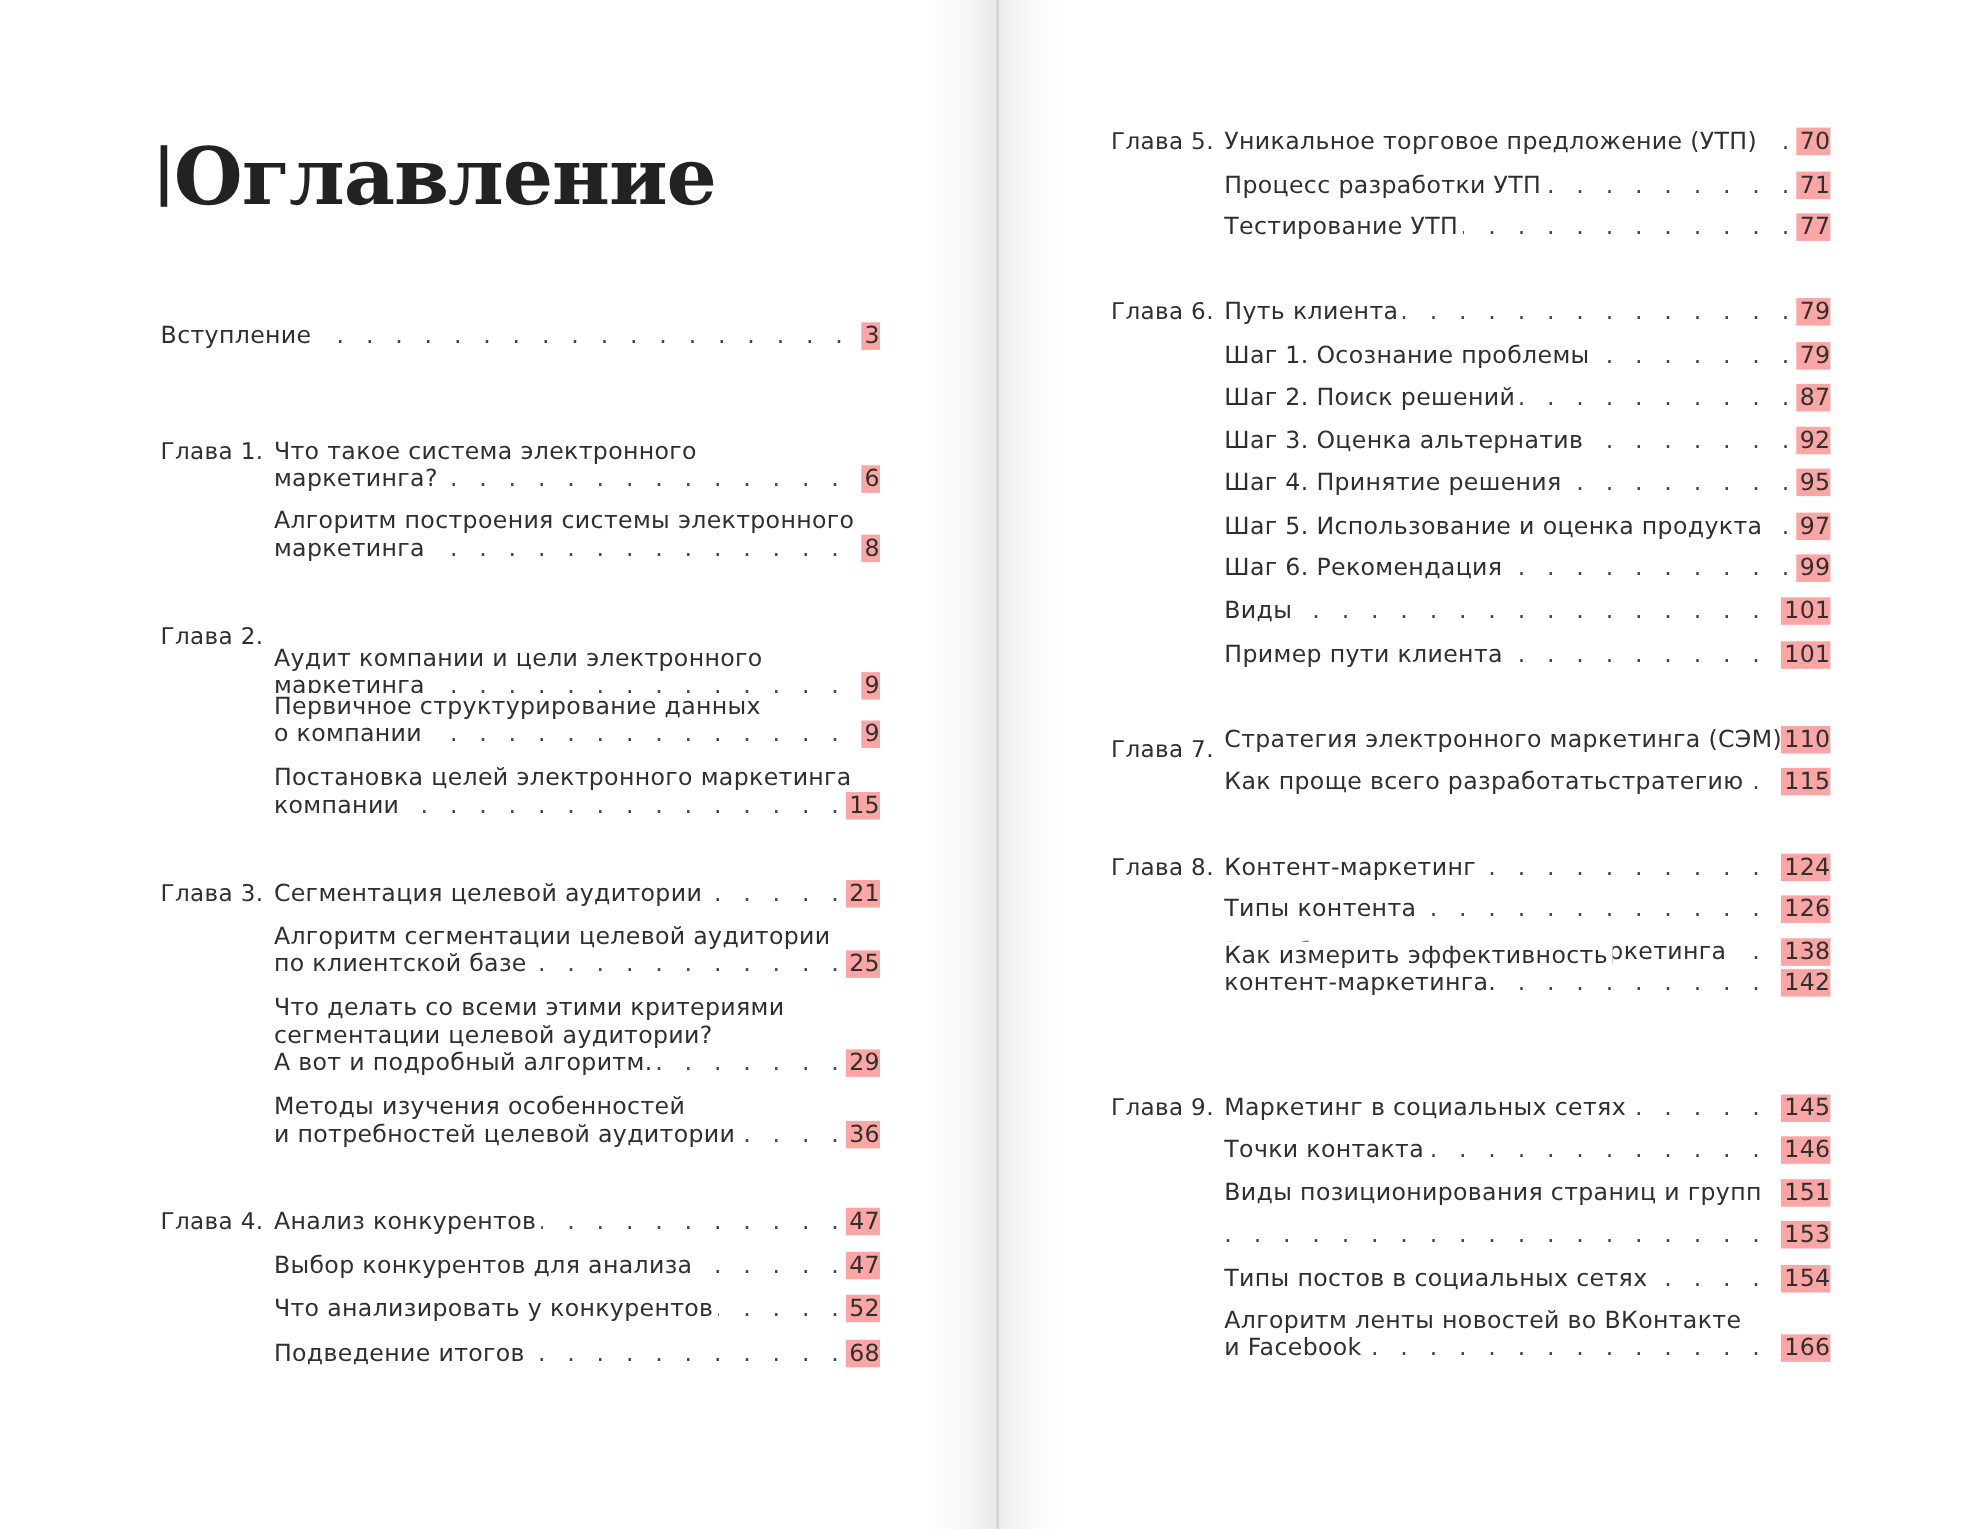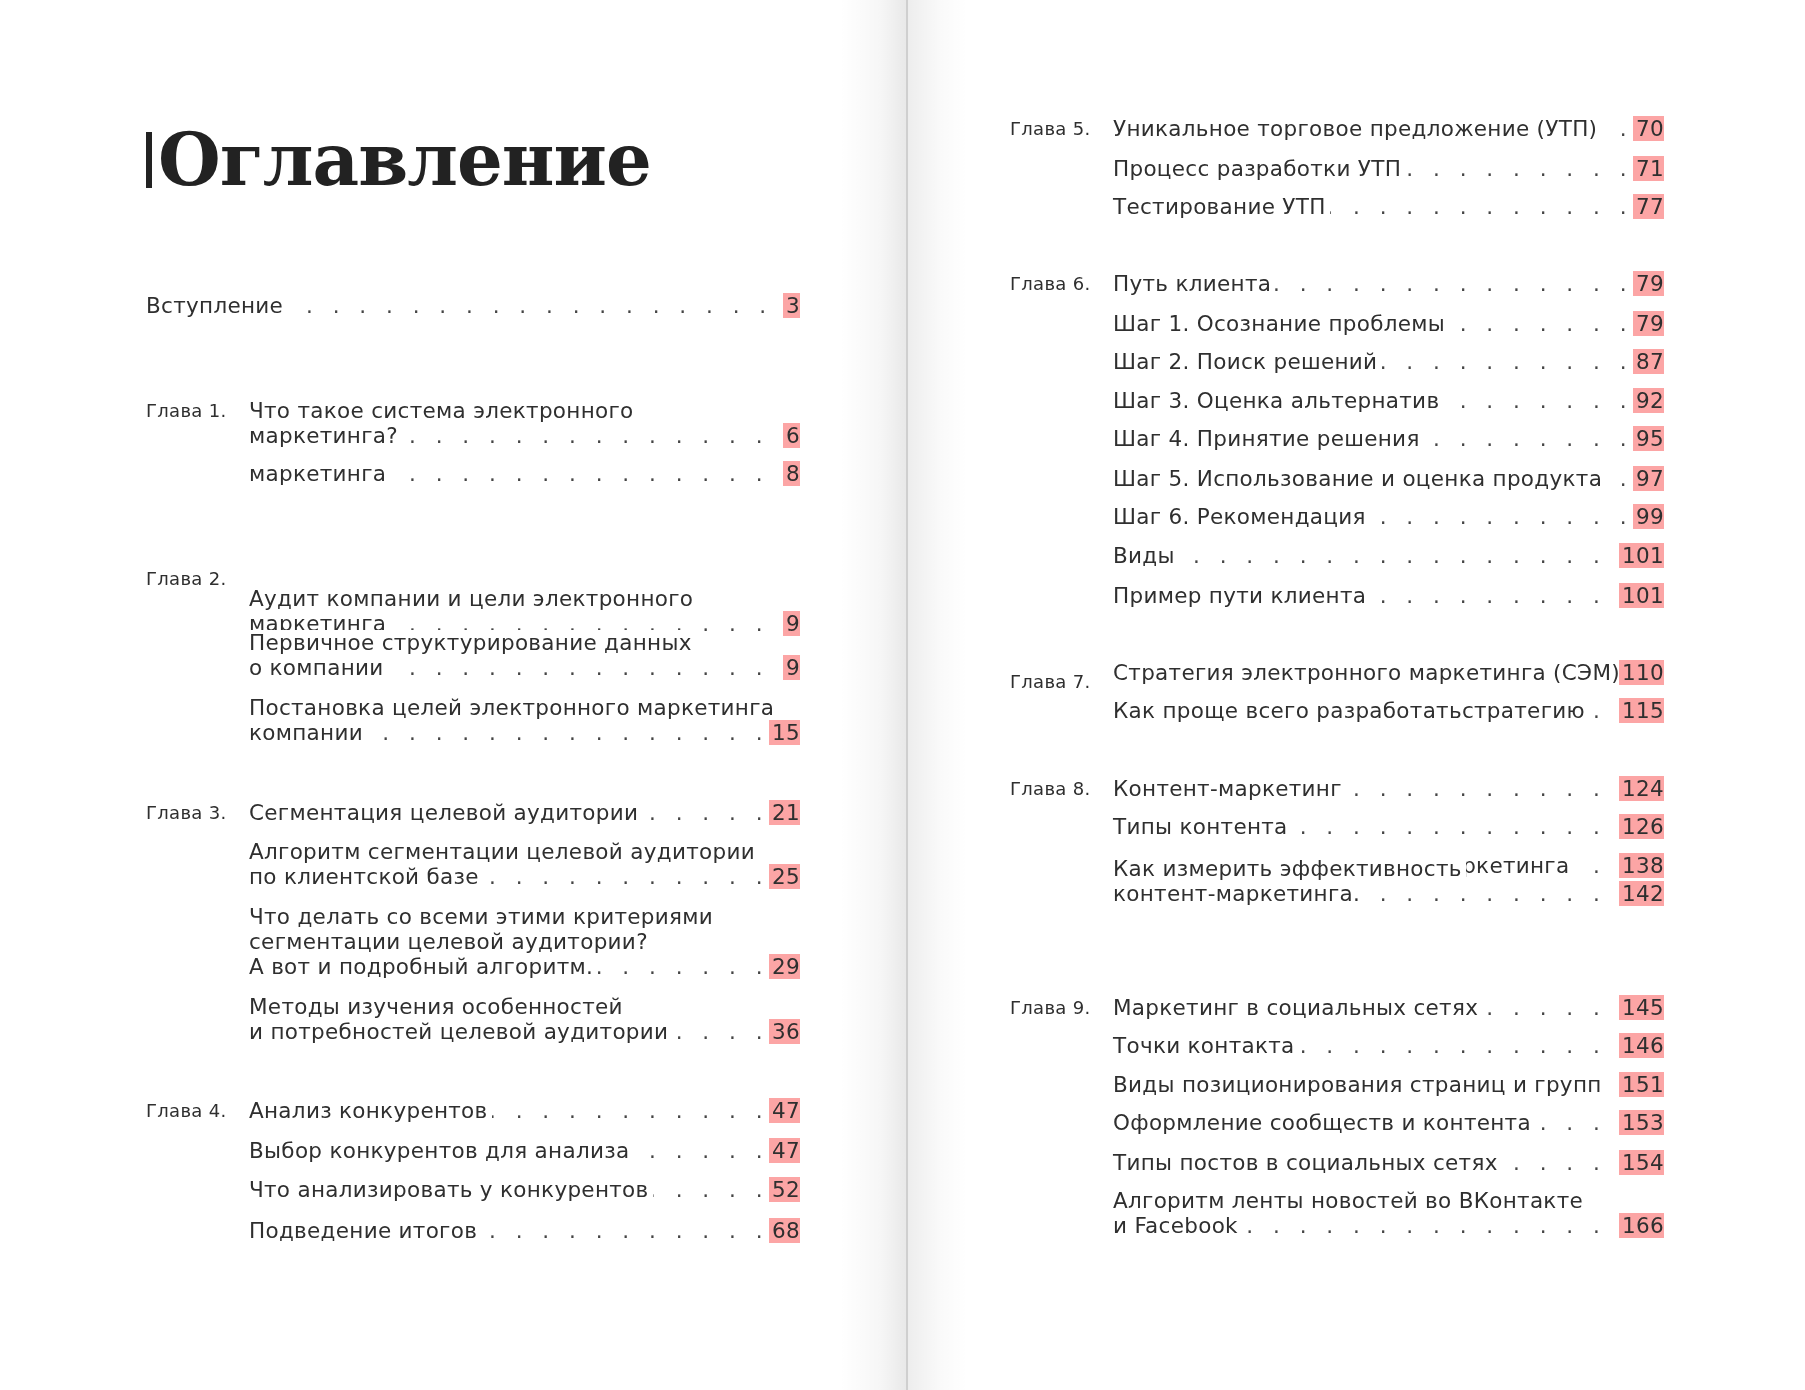--- a/index.html
+++ b/index.html
@@ -35,21 +35,21 @@
     position:absolute; font-size:21.5px; line-height:25px; color:#2f2f2f;
     letter-spacing:0.3px;
   }
   .line { position:relative; height:25px; white-space:nowrap; }
   .line .txt { position:absolute; left:0; top:0; background:#fff; padding-right:4px; z-index:2; }
   .line .leader {
     position:absolute; left:0; right:0; top:0; z-index:1; overflow:hidden;
     letter-spacing:6.5px; color:#444;
   }
   .line .pg { position:absolute; right:0; top:0; background:#fca5a5; padding-left:3px; z-index:2; }
-  .chap-label { position:absolute; top:0; white-space:nowrap; font-size:18px; line-height:25px; color:#2f2f2f; letter-spacing:0.3px; }
+  .chap-label { position:absolute; top:0; white-space:nowrap; font-size:21px; line-height:25px; color:#2f2f2f; letter-spacing:0.3px; }
 </style>
 </head>
 <body>
 
 <div class="page page-left"></div>
 <div class="page page-right"></div>
 <div class="spine-shadow-left"></div>
 <div class="spine-line"></div>
 <div class="spine-shadow-right"></div>
 
@@ -70,20 +70,23 @@
         <span class="txt">Что такое система электронного</span>
       </div>
       <div class="line">
         <span class="leader">. . . . . . . . . . . . . . . . . . . . . . . . . . . . . . . . . . . . . . . . . . . . . . . . . . . . . . . . . . . . . . . . . . . . . . . .</span>
         <span class="txt">маркетинга?</span>
         <span class="pg">6</span>
       </div>
     </div>
     <div class="entry" style="left: 249px; width: 551px; top: 461px;">
       <div class="line">
+        <span class="txt">Алгоритм построения системы электронного</span>
+      </div>
+      <div class="line">
         <span class="leader">. . . . . . . . . . . . . . . . . . . . . . . . . . . . . . . . . . . . . . . . . . . . . . . . . . . . . . . . . . . . . . . . . . . . . . . .</span>
         <span class="txt">маркетинга</span>
         <span class="pg">8</span>
       </div>
     </div>
     <div class="chap-label" style="left: 146px; top: 566px;">Глава 2.</div>
     <div class="entry" style="left: 249px; width: 551px; top: 566px; margin-top: 20px;">
       <div class="line">
         <span class="txt">Аудит компании и цели электронного</span>
       </div>
@@ -334,21 +337,20 @@
     <div class="entry" style="left: 1113px; width: 551px; top: 1072px;">
       <div class="line">
         <span class="leader">. . . . . . . . . . . . . . . . . . . . . . . . . . . . . . . . . . . . . . . . . . . . . . . . . . . . . . . . . . . . . . . . . . . . . . . .</span>
         <span class="txt">Виды позиционирования страниц и групп</span>
         <span class="pg">151</span>
       </div>
     </div>
     <div class="entry" style="left: 1113px; width: 551px; top: 1110px;">
       <div class="line">
         <span class="leader">. . . . . . . . . . . . . . . . . . . . . . . . . . . . . . . . . . . . . . . . . . . . . . . . . . . . . . . . . . . . . . . . . . . . . . . .</span>
-        <span class="txt">Оформление сообществ и контента</span>
         <span class="pg">153</span>
       </div>
     </div>
     <div class="entry" style="left: 1113px; width: 551px; top: 1150px;">
       <div class="line">
         <span class="leader">. . . . . . . . . . . . . . . . . . . . . . . . . . . . . . . . . . . . . . . . . . . . . . . . . . . . . . . . . . . . . . . . . . . . . . . .</span>
         <span class="txt">Типы постов в социальных сетях</span>
         <span class="pg">154</span>
       </div>
     </div>

